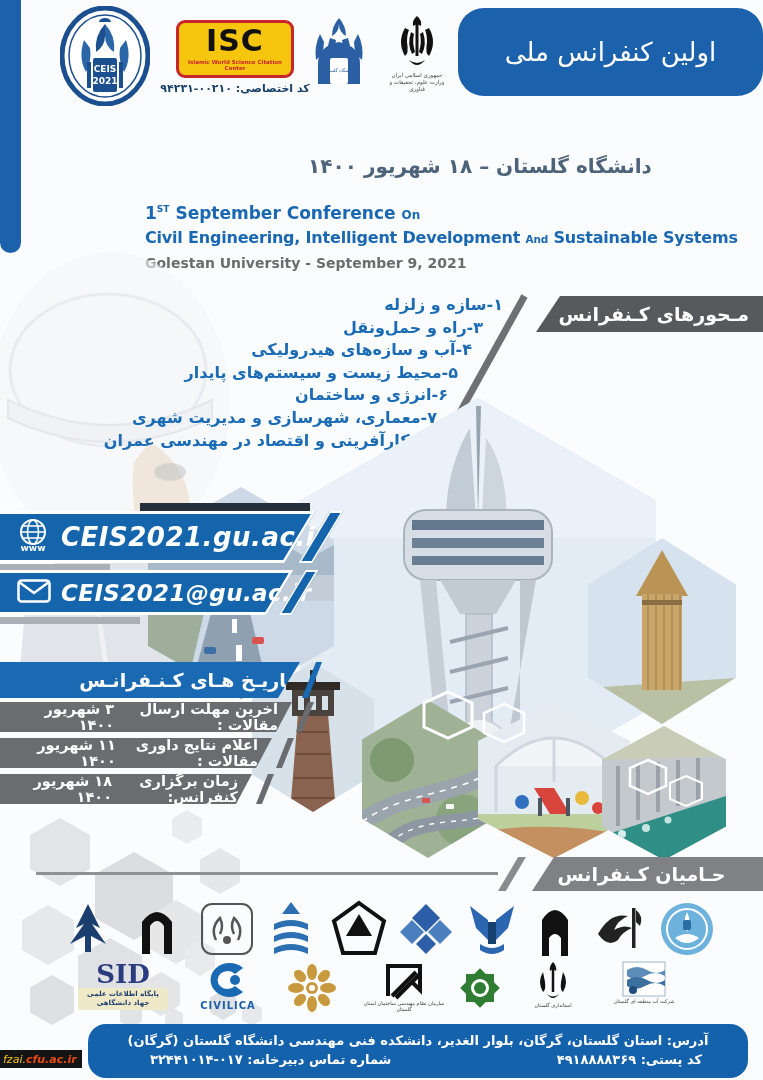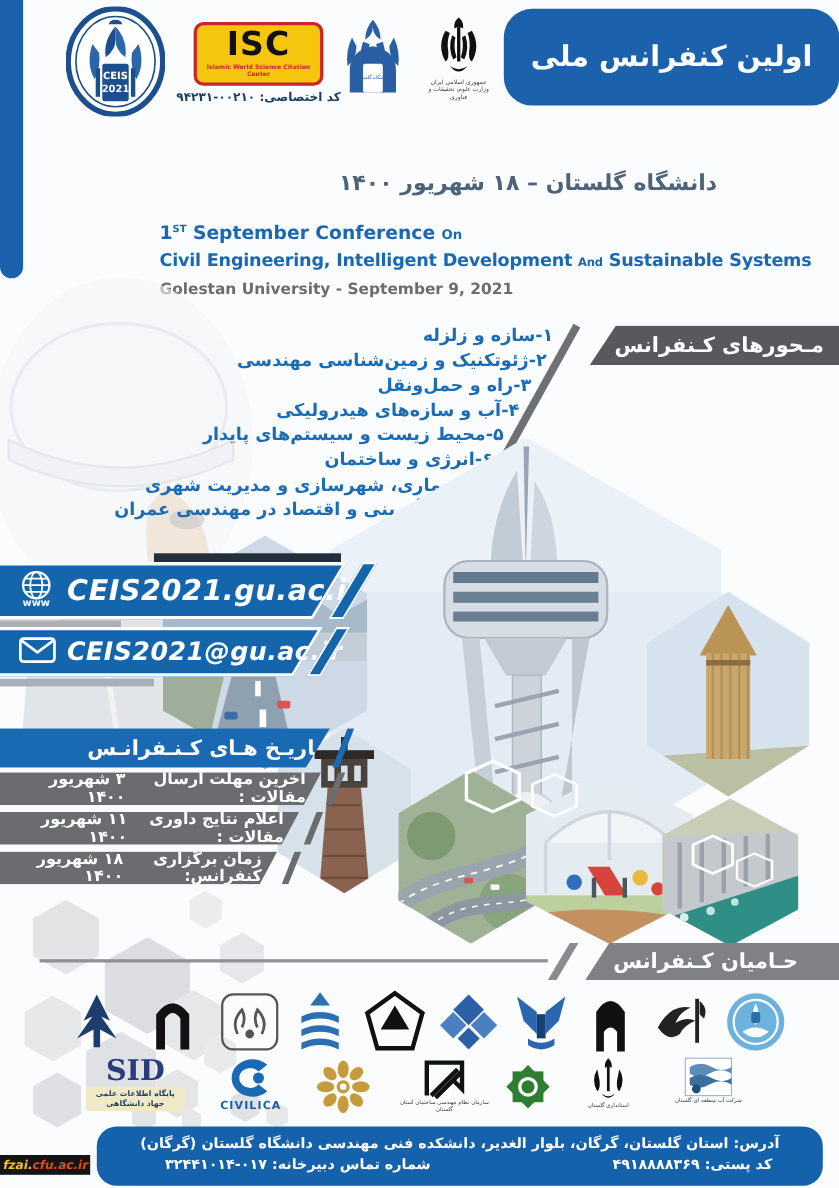--- a/index.html
+++ b/index.html
@@ -20,21 +20,21 @@
   sup{font-size:9px;}
 </style>
 </head>
 <body>
 
 <div id="poster">
 
   <div class="abs" style="left:0;top:0;width:21px;height:253px;background:#1b61ac;border-radius:0 0 16px 16px;"></div>
 
   <div class="abs" style="left:458px;top:8px;width:305px;height:88px;background:#1b61ac;border-radius:26px;display:flex;align-items:center;justify-content:center;">
-    <span class="fa white-txt" style="font-size:26px;font-weight:bold;">اولین کنفرانس ملی</span>
+    <span class="fa white-txt" style="font-size:26px;font-weight:normal;">اولین کنفرانس ملی</span>
   </div>
 
   <div class="abs" style="left:60px;top:6px;width:90px;height:100px;">
     <svg width="90" height="100" viewBox="0 0 90 100">
       <ellipse cx="45" cy="50" rx="43" ry="48" fill="#fff" stroke="#1c4f8f" stroke-width="5"></ellipse>
       <ellipse cx="45" cy="50" rx="36" ry="41" fill="none" stroke="#1c4f8f" stroke-width="1.5"></ellipse>
       <path d="M45 18 Q34 30 36 46 Q45 40 45 30 Z" fill="#1c4f8f"></path>
       <path d="M45 18 Q56 30 54 46 Q45 40 45 30 Z" fill="#2a66a8"></path>
       <path d="M24 34 Q18 52 26 66 Q32 54 30 42 Z" fill="#2a66a8"></path>
       <path d="M66 34 Q72 52 64 66 Q58 54 60 42 Z" fill="#2a66a8"></path>
@@ -108,21 +108,20 @@
     </svg>
   </div>
 
   <div class="abs" style="left:536px;top:296px;width:227px;height:36px;background:#58595c;clip-path:polygon(24px 0,100% 0,100% 100%,0 100%);display:flex;align-items:center;justify-content:flex-end;">
     <span class="fa white-txt" style="font-size:19px;font-weight:bold;padding-right:14px;">مـحورهای کـنفرانس</span>
   </div>
   <div class="abs" style="left:521px;top:296px;width:7px;height:198px;background:#6f7073;transform:rotate(29deg);transform-origin:top center;"></div>
 
   <div class="abs fa" style="left:0;top:294px;width:763px;text-align:right;">
     <span class="topic-line" style="margin-right:260px;">۱-سازه و زلزله</span>
-    <span class="topic-line" style="margin-right:266px;">۲-ژئوتکنیک و زمین‌شناسی مهندسی</span>
     <span class="topic-line" style="margin-right:280px;">۳-راه و حمل‌ونقل</span>
     <span class="topic-line" style="margin-right:291px;">۴-آب و سازه‌های هیدرولیکی</span>
     <span class="topic-line" style="margin-right:305px;">۵-محیط زیست و سیستم‌های پایدار</span>
     <span class="topic-line" style="margin-right:315px;">۶-انرژی و ساختمان</span>
     <span class="topic-line" style="margin-right:326px;">۷-معماری، شهرسازی و مدیریت شهری</span>
     <span class="topic-line" style="margin-right:337px;">۸-کارآفرینی و اقتصاد در مهندسی عمران</span>
   </div>
 
   <div class="abs hex" style="left:300px;top:398px;width:356px;height:410px;background:#e3ecf5;">
     <svg width="356" height="410" viewBox="0 0 356 410">
@@ -461,17 +460,17 @@
 
   <div class="abs" style="left:88px;top:1024px;width:660px;height:54px;background:#1562ac;border-radius:18px;color:#fff;box-sizing:border-box;padding-top:8px;">
     <div class="fa" style="text-align:center;font-size:13px;font-weight:bold;line-height:18px;">آدرس: استان گلستان، گرگان، بلوار الغدیر، دانشکده فنی مهندسی دانشگاه گلستان (گرگان)</div>
     <div class="fa" style="display:flex;justify-content:space-between;direction:rtl;padding:2px 46px 0 62px;font-size:13px;font-weight:bold;">
       <span>کد پستی: ۴۹۱۸۸۸۸۳۶۹</span>
       <span>شماره تماس دبیرخانه: ۰۱۷-۳۲۴۴۱۰۱۴</span>
     </div>
   </div>
 
   <div class="abs" style="left:0;top:1050px;width:82px;height:18px;background:#141414;display:flex;align-items:center;padding-left:3px;box-sizing:border-box;">
-    <span style="color:#f5c518;font-size:11px;font-weight:bold;font-style:italic;">fzai.</span>
+    <span style="color:#f5c518;font-size:11px;font-weight:normal;font-style:italic;">fzai.</span>
       <span style="color:#e8490f;font-size:11px;font-weight:bold;font-style:italic;">cfu.ac.ir</span>
   </div>
 
 </div>
 
 </body></html>

